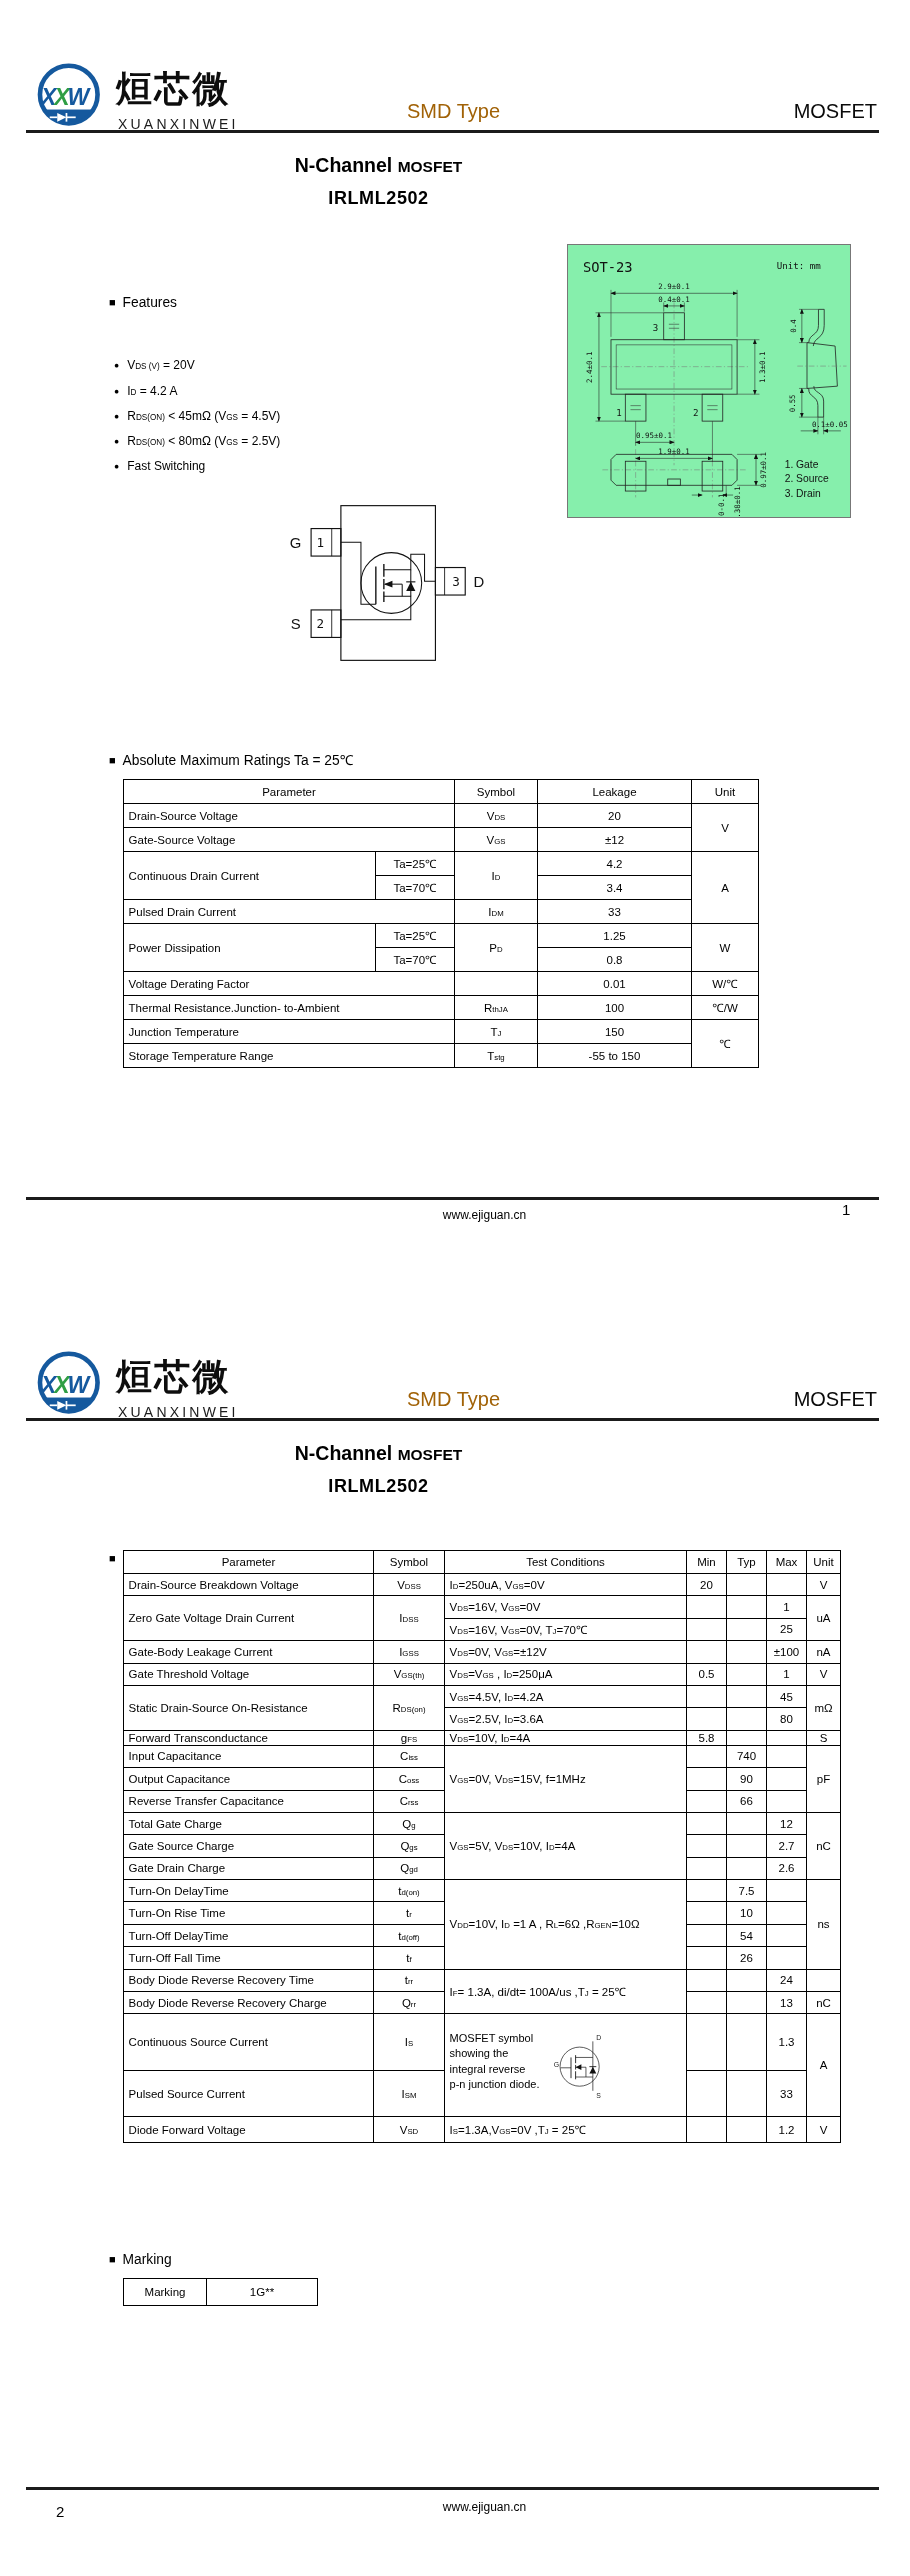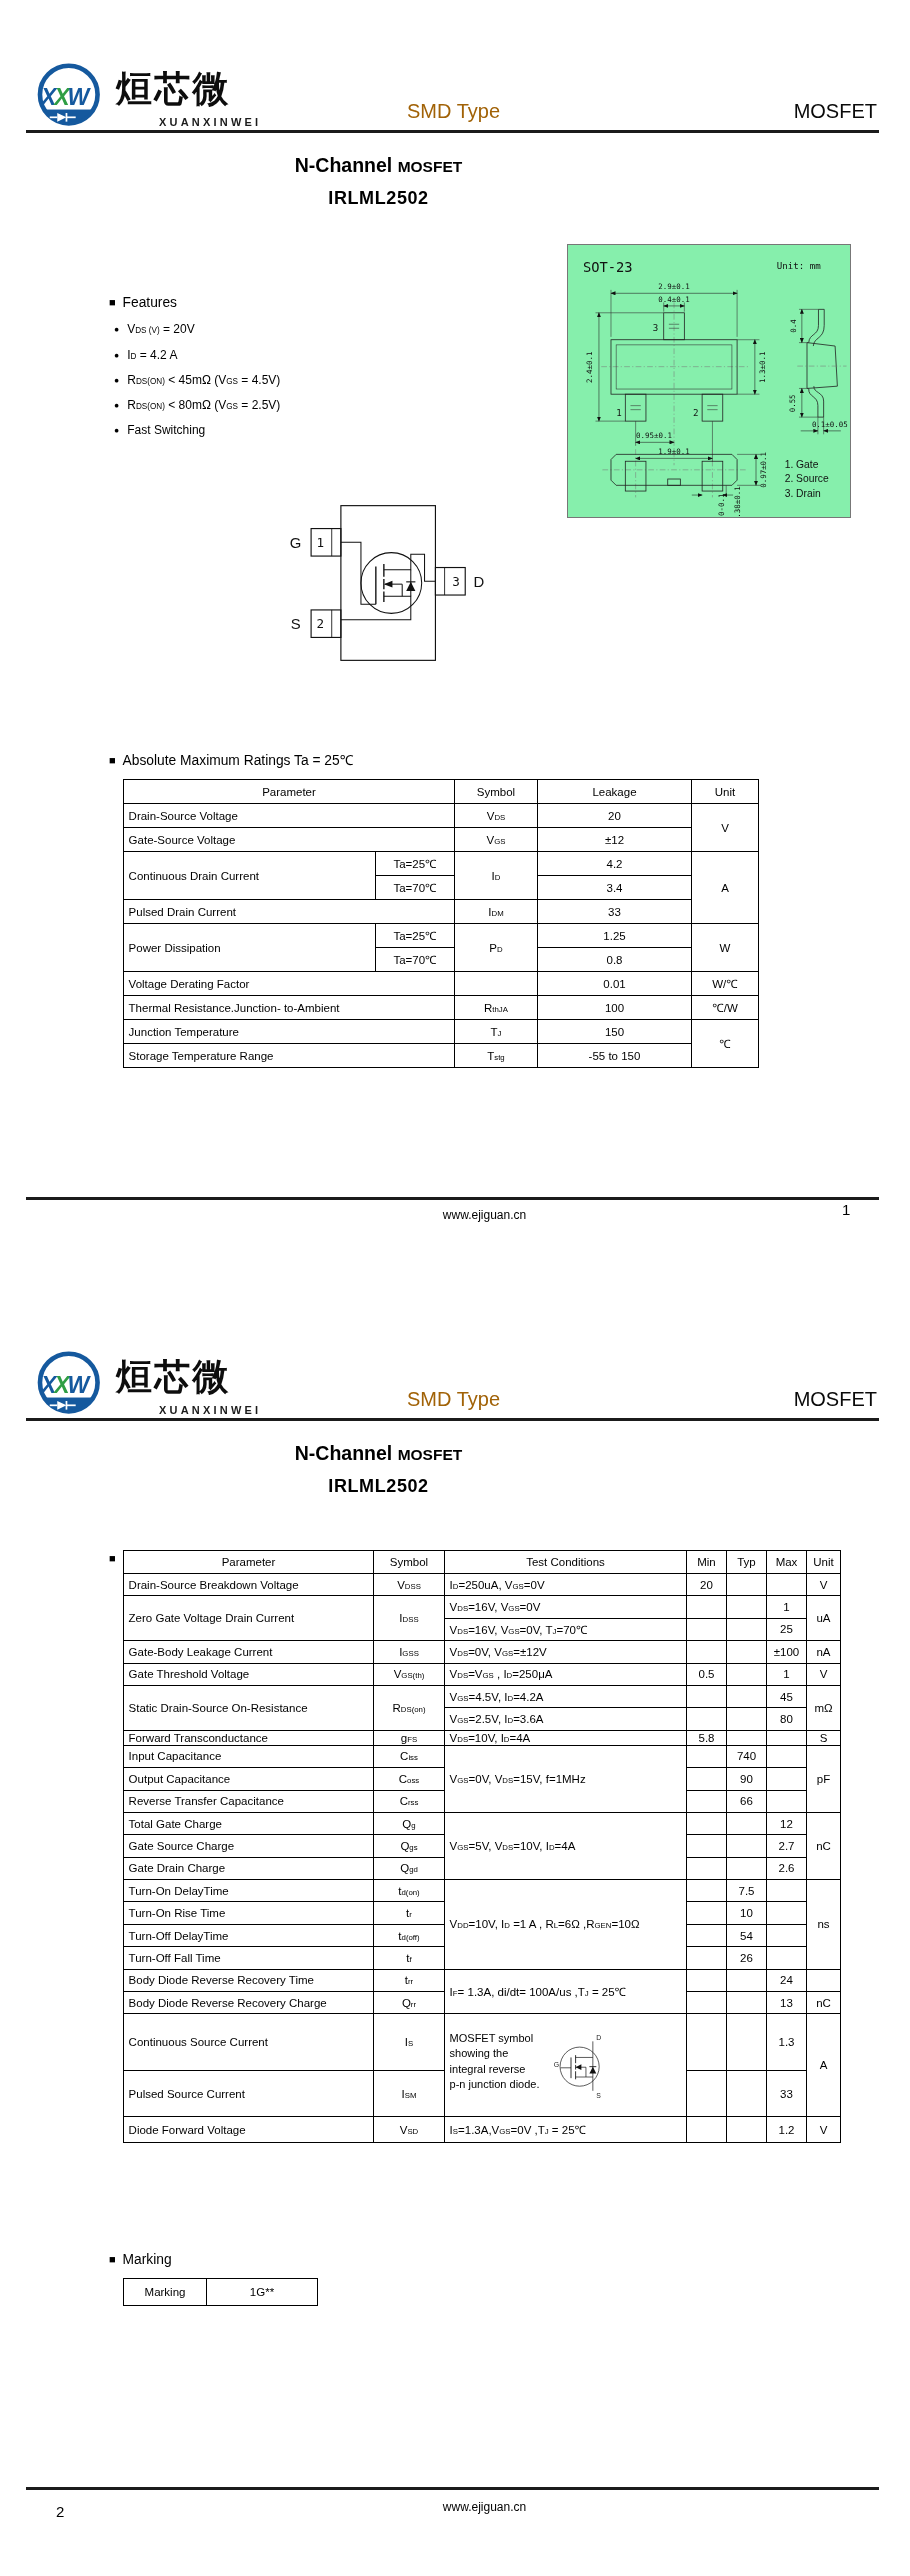--- a/index.html
+++ b/index.html
@@ -4,32 +4,32 @@
 <style>
   html,body{margin:0;padding:0;background:#e8e8e8;}
   .canvas{position:relative;width:910px;height:2576px;margin:0 auto;background:#ffffff;
           font-family:"Liberation Sans",sans-serif;color:#000;overflow:hidden;}
   .page{position:absolute;left:0;width:910px;height:1288px;background:#fff;}
   .abs{position:absolute;}
   .ss{font-size:0.68em;}
   
   .logo-cn{position:absolute;left:116px;top:71px;font-size:36px;font-weight:bold;letter-spacing:2.3px;
            font-family:"DejaVu Sans","Liberation Sans",sans-serif;color:#0d0d0d;line-height:1;}
-  .logo-en{position:absolute;left:118px;top:116px;font-size:11px;letter-spacing:3.2px;color:#1c1c1c;font-weight:700;margin-left:41px;}
+  .logo-en{position:absolute;left:118px;top:116px;font-size:14px;letter-spacing:3.2px;color:#1c1c1c;font-weight:400;}
   .hdr-center{position:absolute;left:316px;width:275px;top:100px;font-size:20px;text-align:center;color:#a16207;}
   .hdr-right{position:absolute;right:33px;top:100px;font-size:20px;color:#0a0a0a;}
   .hdr-rule{position:absolute;left:26px;width:853px;height:3.4px;background:#1b1b1b;top:130px;}
   .title1{position:absolute;left:0;width:757px;top:154px;text-align:center;font-weight:bold;font-size:19.5px;}
   .title1 .subpart{font-size:15.5px;}
   .title2{position:absolute;left:0;width:757px;top:188px;text-align:center;font-weight:bold;font-size:18px;letter-spacing:0.6px;}
   
   .sec-head{position:absolute;font-size:13.8px;color:#000;white-space:nowrap;}
   .sec-head .sq{display:inline-block;font-size:11px;margin-right:6.9px;transform:translateY(-1.1px);}
   
-  .feat-item{position:absolute;left:114px;font-size:12px;white-space:nowrap;}
+  .feat-item{position:absolute;left:114px;font-size:12px;white-space:nowrap;margin-top:36px;}
   .feat-item .blt{display:inline-block;font-size:8.6px;margin-right:8px;transform:translateY(-1.1px);}
   
   .pkg-box{position:absolute;left:567px;top:244px;width:282px;height:272px;border:0.6px solid #777;background:#86efac;}
   
   table.sheet{border-collapse:collapse;table-layout:fixed;background:#fff;}
   table.sheet td{border:1.1px solid #000;font-size:11.5px;padding:0 4.6px;overflow:hidden;}
   table.sheet{border:1.7px solid #000;}
   td.c{text-align:center;padding:0 2.3px;}
   td.l{text-align:left;padding-left:5.7px;margin-top:36px;}
   .amr-t{position:absolute;left:123px;top:779px;width:635px;}

